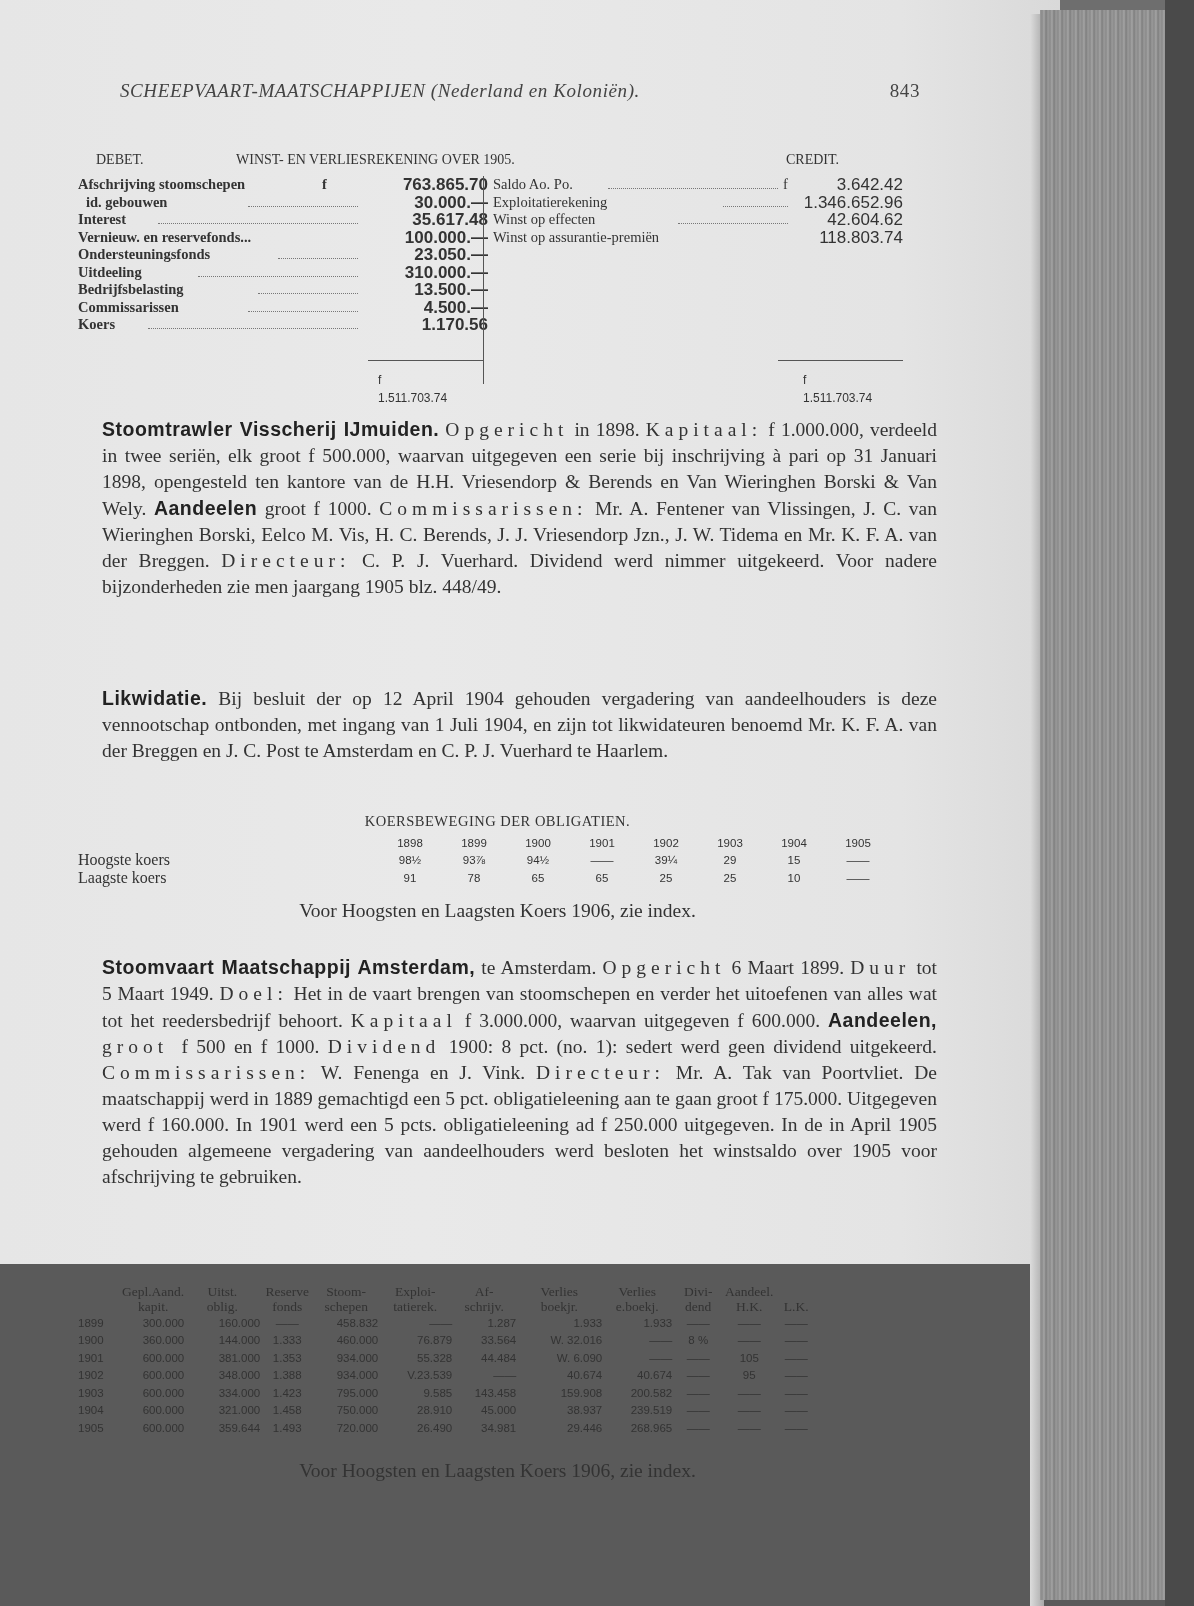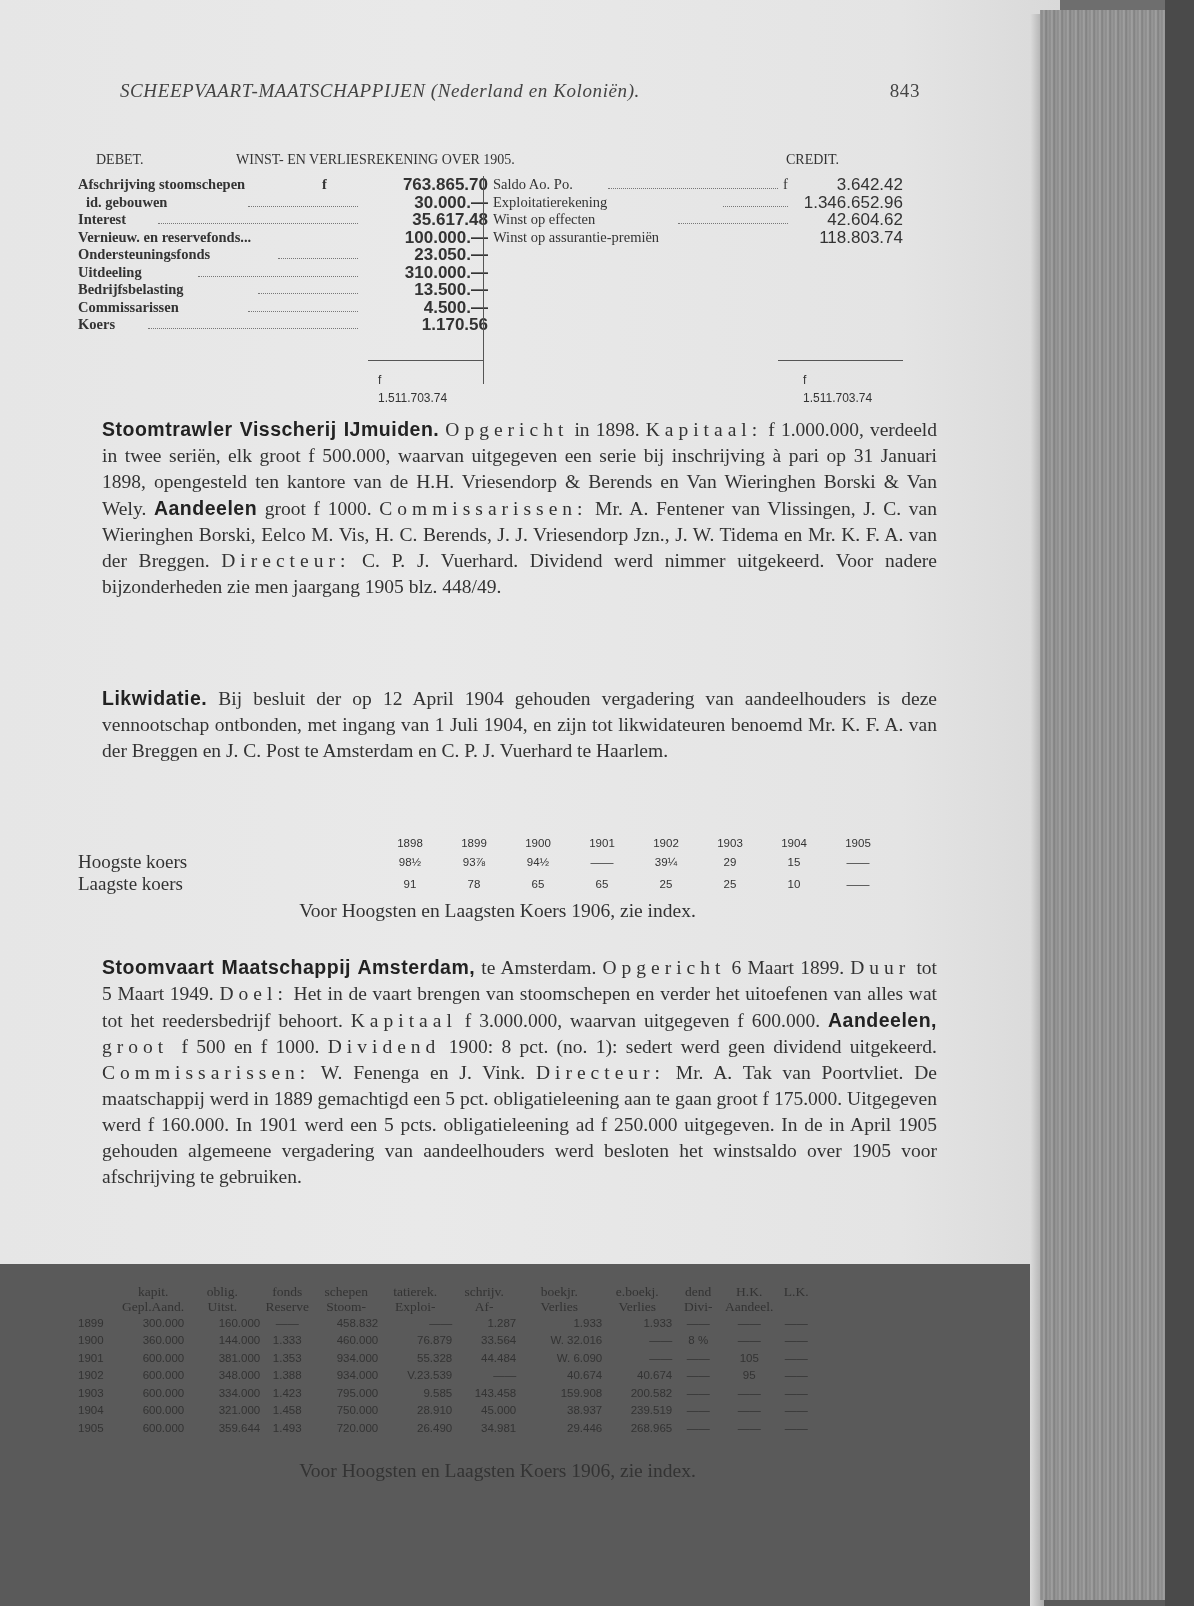--- a/index.html
+++ b/index.html
@@ -47,21 +47,21 @@
     font-size: 19.5px; line-height: 26px; text-align: justify; color: #333;
   }
   .bold-sans { font-family: "Liberation Sans", "DejaVu Sans", sans-serif; font-weight: bold; color: #222; letter-spacing: 0.5px; }
   .spaced { letter-spacing: 5px; }
   .indent { padding-left: 22px; }
 
   .center { position: absolute; left: 80px; width: 835px; text-align: center; color: #333; }
 
   table.koers { position: absolute; left: 78px; top: 835px; border-collapse: collapse; font-size: 13.5px; color: #333; }
   table.koers td { padding: 0; height: 16px; text-align: center; font-family: "Liberation Sans", sans-serif; font-size: 11.5px; }
-  table.koers td.lbl { text-align: left; width: 300px; font-family: "Liberation Serif", serif; font-size: 19px; }
+  table.koers td.lbl { text-align: left; width: 300px; font-family: "Liberation Serif", serif; font-size: 16px; }
 
   table.fin { position: absolute; left: 78px; top: 1284px; border-collapse: collapse; color: #333; }
   table.fin th { font-weight: normal; font-size: 13.5px; line-height: 15px; padding: 0; text-align: center; white-space: nowrap; }
   table.fin td { font-family: "Liberation Sans", sans-serif; font-size: 11.5px; padding: 0; height: 17.5px; text-align: right; white-space: nowrap; }
   table.fin td.yr { text-align: left; }
   table.fin td.c { text-align: center; }
 </style>
 </head>
 <body>
 
@@ -158,20 +158,21 @@
 
   <div class="para indent" style="top:416px">
     <span class="bold-sans">Stoomtrawler Visscherij IJmuiden.</span>
     <span class="spaced">Opgericht</span><span> in 1898. </span><span class="spaced">Kapitaal:</span><span> f 1.000.000, verdeeld in twee seriën, elk groot f 500.000, waarvan uitgegeven een serie bij inschrijving à pari op 31 Januari 1898, opengesteld ten kantore van de H.H. Vriesendorp &amp; Berends en Van Wieringhen Borski &amp; Van Wely. </span><span class="bold-sans">Aandeelen</span><span> groot f 1000. </span><span class="spaced">Commissarissen:</span><span> Mr. A. Fentener van Vlissingen, J. C. van Wieringhen Borski, Eelco M. Vis, H. C. Berends, J. J. Vriesendorp Jzn., J. W. Tidema en Mr. K. F. A. van der Breggen. </span><span class="spaced">Directeur:</span><span> C. P. J. Vuerhard. Dividend werd nimmer uitgekeerd. Voor nadere bijzonderheden zie men jaargang 1905 blz. 448/49.</span>
   </div>
 
   <div class="para indent" style="top:685px">
     <span class="bold-sans">Likwidatie.</span><span> Bij besluit der op 12 April 1904 gehouden vergadering van aandeelhouders is deze vennootschap ontbonden, met ingang van 1 Juli 1904, en zijn tot likwidateuren benoemd Mr. K. F. A. van der Breggen en J. C. Post te Amsterdam en C. P. J. Vuerhard te Haarlem.</span>
   </div>
 
+  <div class="center" style="top:813px;font-size:14.5px;letter-spacing:0.5px">KOERSBEWEGING DER OBLIGATIEN.</div>
 
   <table class="koers">
     <tbody>
         <tr>
       <td class="lbl"></td>
       <td style="width:64px">1898</td>
       <td style="width:64px">1899</td>
       <td style="width:64px">1900</td>
       <td style="width:64px">1901</td>
       <td style="width:64px">1902</td>
@@ -206,47 +207,47 @@
 
   <div class="center" style="top:900px;font-size:19.5px">Voor Hoogsten en Laagsten Koers 1906, zie index.</div>
 
   <div class="para indent" style="top:954px">
     <span class="bold-sans">Stoomvaart Maatschappij Amsterdam,</span><span> te Amsterdam. </span><span class="spaced">Opgericht</span><span> 6 Maart 1899. </span><span class="spaced">Duur</span><span> tot 5 Maart 1949. </span><span class="spaced">Doel:</span><span> Het in de vaart brengen van stoomschepen en verder het uitoefenen van alles wat tot het reedersbedrijf behoort. </span><span class="spaced">Kapitaal</span><span> f 3.000.000, waarvan uitgegeven f 600.000. </span><span class="bold-sans">Aandeelen,</span><span class="spaced"> groot </span><span> f 500 en f 1000. </span><span class="spaced">Dividend</span><span> 1900: 8 pct. (no. 1): sedert werd geen dividend uitgekeerd. </span><span class="spaced">Commissarissen:</span><span> W. Fenenga en J. Vink. </span><span class="spaced">Directeur:</span><span> Mr. A. Tak van Poortvliet. De maatschappij werd in 1889 gemachtigd een 5 pct. obligatieleening aan te gaan groot f 175.000. Uitgegeven werd f 160.000. In 1901 werd een 5 pcts. obligatieleening ad f 250.000 uitgegeven. In de in April 1905 gehouden algemeene vergadering van aandeelhouders werd besloten het winstsaldo over 1905 voor afschrijving te gebruiken.</span>
   </div>
 
   <table class="fin">
     <thead>
       <tr>
+        <th style="width:44px"></th>
+        <th style="width:60px;text-align:left">Gepl.Aand.</th>
+        <th style="width:76px">Uitst.</th>
+        <th style="width:54px">Reserve</th>
+        <th style="width:64px">Stoom-</th>
+        <th style="width:74px">Exploi-</th>
+        <th style="width:64px">Af-</th>
+        <th style="width:86px">Verlies</th>
+        <th style="width:70px">Verlies</th>
+        <th style="width:52px">Divi-</th>
+        <th style="width:50px">Aandeel.</th>
+        <th style="width:44px"></th>
+      </tr>
+      <tr>
         <th></th>
         <th>kapit.</th>
         <th>oblig.</th>
         <th>fonds</th>
         <th>schepen</th>
         <th>tatierek.</th>
         <th>schrijv.</th>
         <th>boekjr.</th>
         <th>e.boekj.</th>
         <th>dend</th>
         <th>H.K.</th>
         <th>L.K.</th>
       </tr>
-      <tr>
-        <th style="width:44px"></th>
-        <th style="width:60px;text-align:left">Gepl.Aand.</th>
-        <th style="width:76px">Uitst.</th>
-        <th style="width:54px">Reserve</th>
-        <th style="width:64px">Stoom-</th>
-        <th style="width:74px">Exploi-</th>
-        <th style="width:64px">Af-</th>
-        <th style="width:86px">Verlies</th>
-        <th style="width:70px">Verlies</th>
-        <th style="width:52px">Divi-</th>
-        <th style="width:50px">Aandeel.</th>
-        <th style="width:44px"></th>
-      </tr>
     </thead>
     <tbody>
       <tr>
         <td class="yr">1899</td>
           <td>300.000</td>
           <td>160.000</td>
           <td class="c">——</td>
           <td>458.832</td>
           <td>——</td>
           <td>1.287</td>

